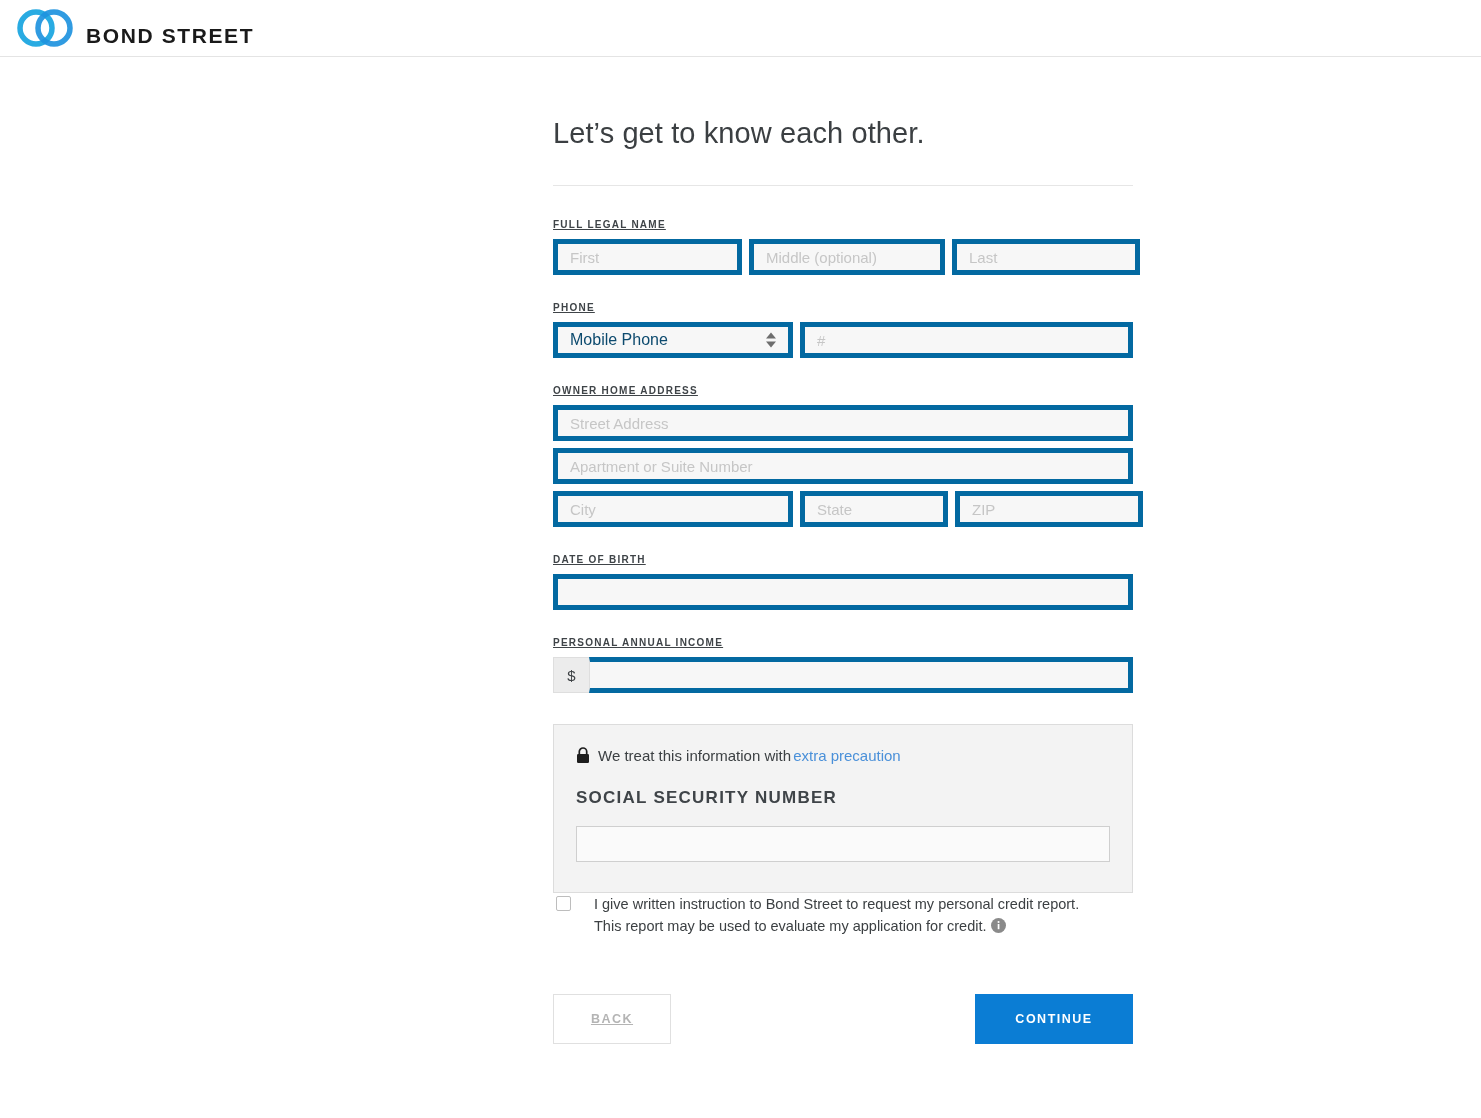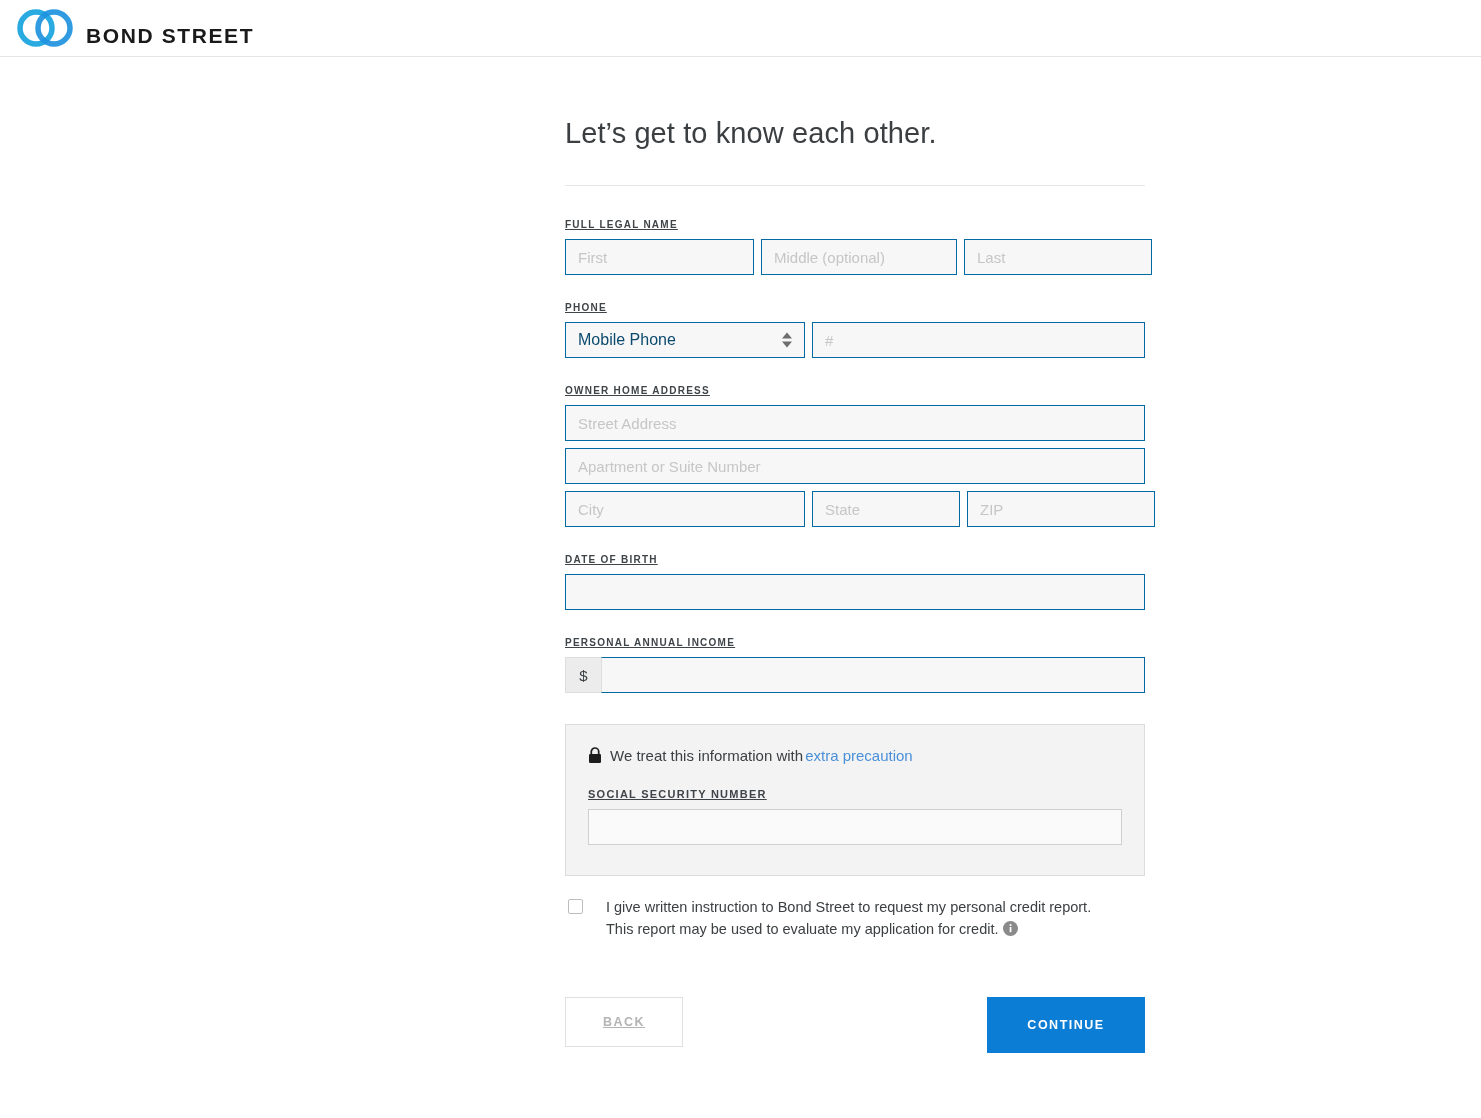--- a/index.html
+++ b/index.html
@@ -25,21 +25,21 @@
   .brand-name {
     font-size: 21px;
     font-weight: bold;
     letter-spacing: 1.6px;
     color: #1a1a1a;
     margin-left: 10px;
     font-family: "Liberation Sans", sans-serif;
   }
 
   
-  .page { width: 1481px; padding-left: 12px; }
+  .page { width: 1481px; }
   .form-wrap {
     width: 580px;
     margin: 0 auto;
     margin-left: 553px;
     padding-top: 47px;
   }
   .page-title {
     font-size: 29px;
     font-weight: normal;
     color: #3b3f42;
@@ -64,21 +64,21 @@
     margin-bottom: 9px;
     text-decoration: underline;
   }
 
   .row { display: flex; gap: 7px; }
   .row + .row { margin-top: 7px; }
 
   input.fld, .selwrap, .dob-fld {
     height: 36px;
     background: #f7f7f7;
-    border: 1px solid #0369a1;
+    border: 5px solid #0369a1;
     font-size: 15px;
     color: #3c4043;
     padding: 0 12px;
     outline: none;
     font-family: "Liberation Sans", sans-serif;
     border-radius: 0;
   }
   input.fld::placeholder { color: #c6c6c6; }
   input.fld { width: 100%; }
 
@@ -145,44 +145,42 @@
   .ssn-note {
     font-size: 15px;
     color: #3c4043;
     display: flex;
     align-items: center;
     margin-bottom: 24px;
   }
   .lock-icon { margin-right: 8px; display: inline-flex; }
   .ssn-link { color: #4a90d9; text-decoration: none; margin-left: 2px; }
   .ssn-label {
-    font-size: 11px;
+    font-size: 17px;
     font-weight: bold;
     letter-spacing: 1.25px;
     color: #3f4448;
     text-transform: uppercase;
-    margin-bottom: 9px;
-    text-decoration: underline;
+    margin-bottom: 18px;
   }
   .ssn-input {
     width: 100%;
     height: 36px;
     background: #fafafa;
     border: 1px solid #cfcfcf;
     padding: 0 12px;
     font-size: 15px;
     outline: none;
     font-family: "Liberation Sans", sans-serif;
   }
 
   
   .consent {
     display: flex;
     align-items: flex-start;
-    margin-top: 20px;
     padding-left: 3px;
   }
   .cb {
     width: 15px; height: 15px;
     border: 1px solid #bdbdbd;
     background: #fff;
     border-radius: 2px;
     flex: 0 0 15px;
     margin-top: 3px;
     cursor: pointer;
@@ -213,21 +211,21 @@
     border: 1px solid #e0e0e0;
     color: #b4b4b4;
     font-size: 12.5px;
     font-weight: bold;
     letter-spacing: 1.5px;
     cursor: pointer;
     font-family: "Liberation Sans", sans-serif;
     text-decoration: underline;
   }
   .btn-continue {
-    width: 158px; height: 56px;
+    width: 158px; height: 50px;
     background: #0b7dd4;
     border: none;
     color: #ffffff;
     font-size: 12.5px;
     font-weight: bold;
     letter-spacing: 1.5px;
     cursor: pointer;
     font-family: "Liberation Sans", sans-serif;
   }
 </style>

